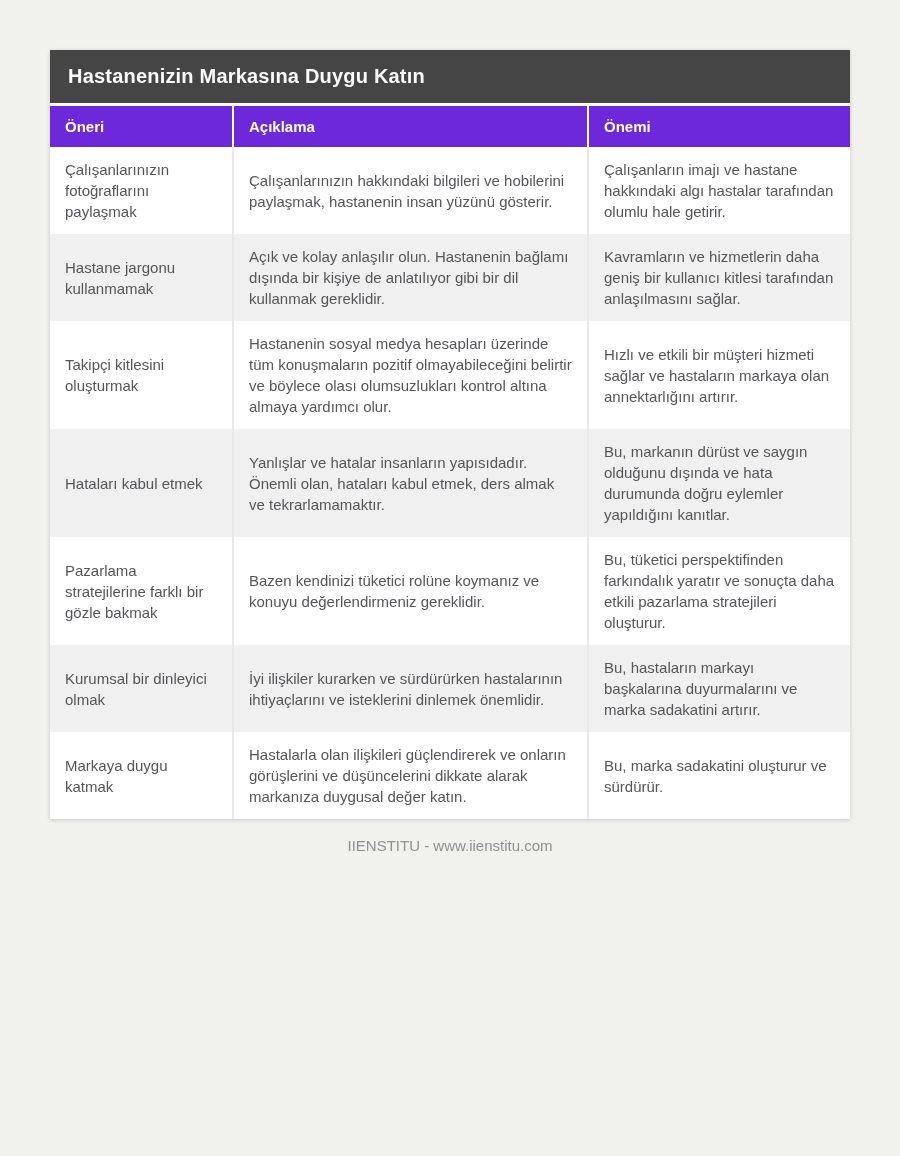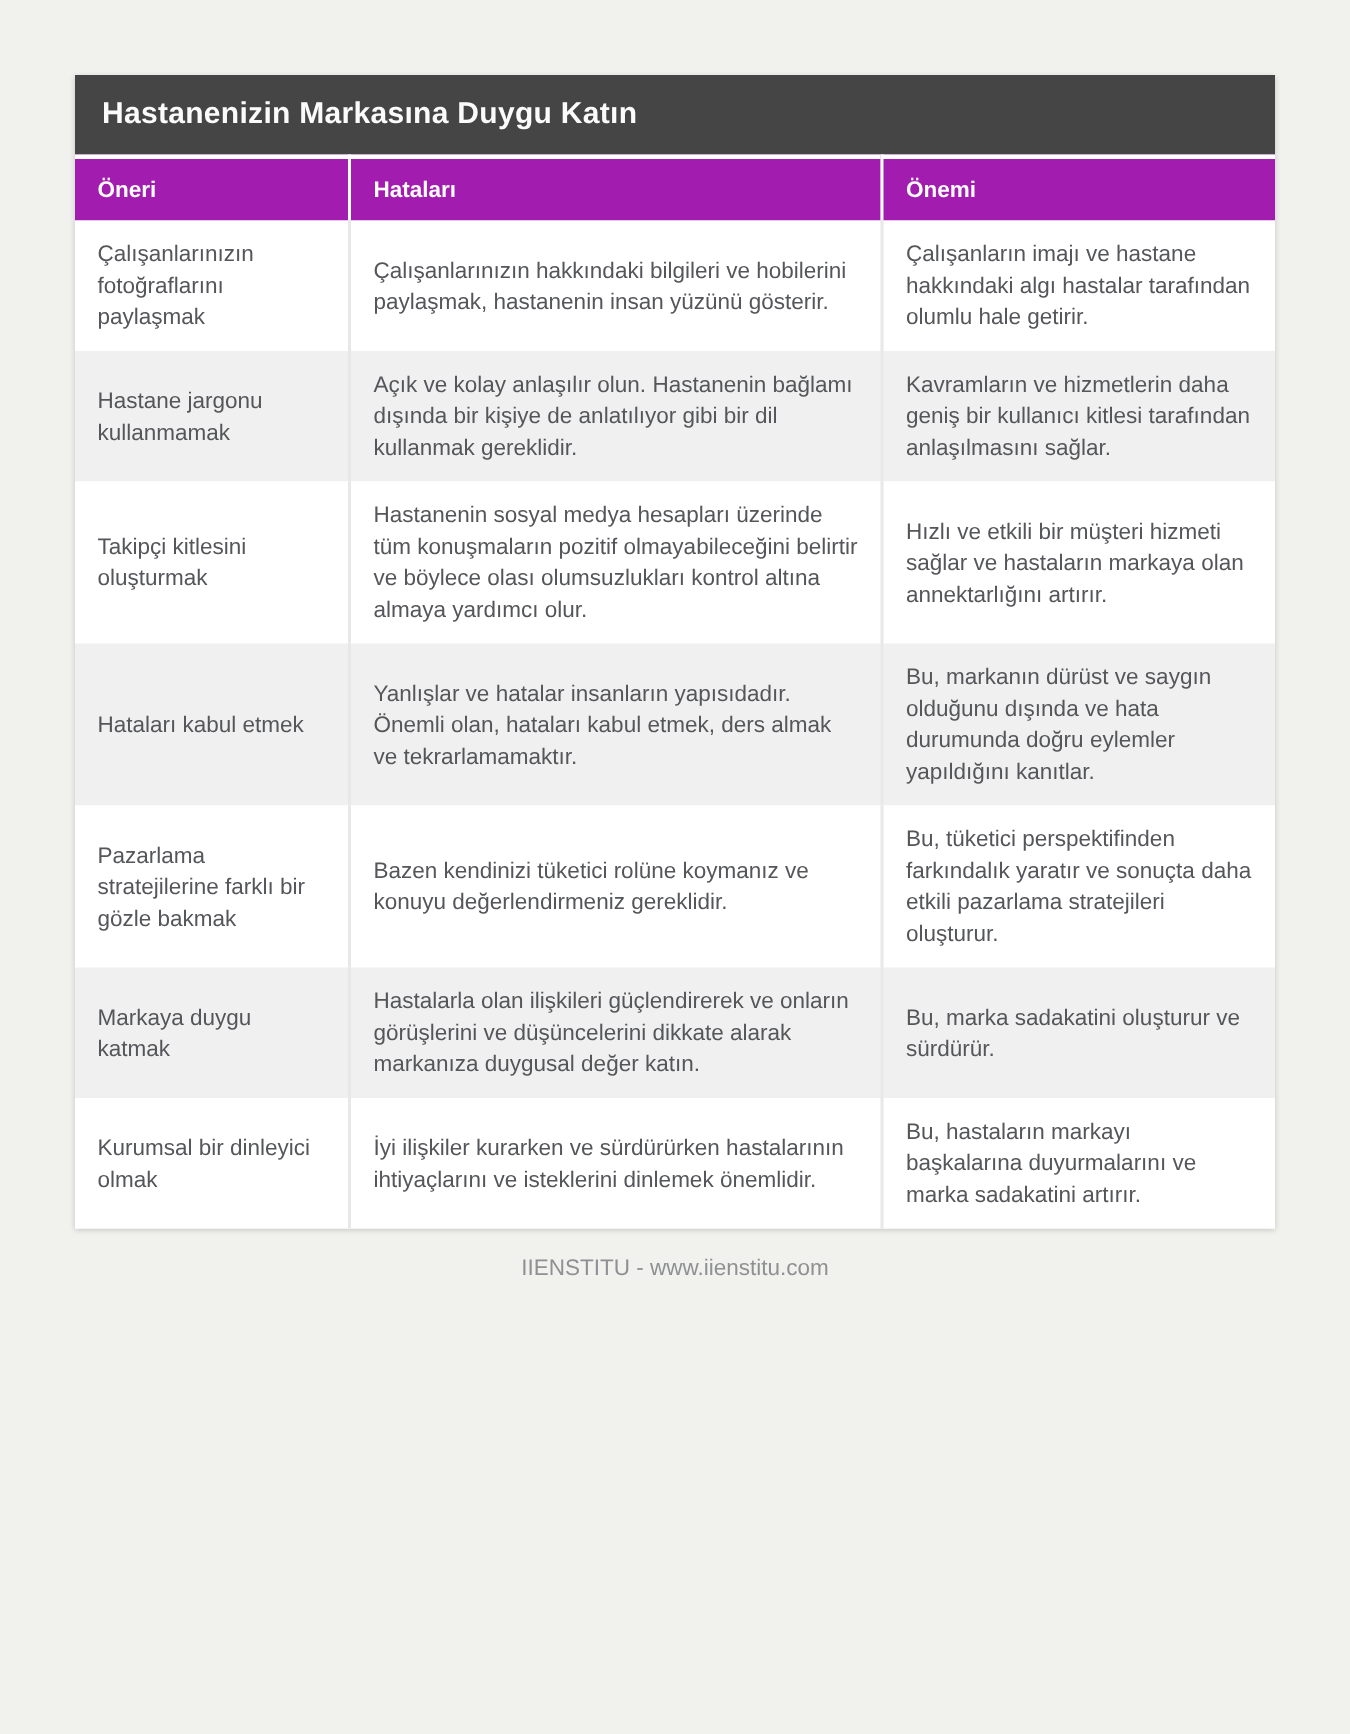--- a/index.html
+++ b/index.html
@@ -32,21 +32,21 @@
   table.suggestions {
     width: 100%;
     border-collapse: separate;
     border-spacing: 0;
     table-layout: fixed;
   }
   col.c1 { width: 182px; }
   col.c2 { width: 355px; }
   col.c3 { width: 263px; }
   thead th {
-    background: #a21caf;
+    background: #6d28d9;
     color: #fdfdfd;
     font-size: 15px;
     font-weight: bold;
     text-align: left;
     padding: 12px 15px;
     border-top: 3px solid #ffffff;
   }
   thead th + th { border-left: 2px solid #ffffff; }
   tbody td {
     font-size: 15px;
@@ -74,21 +74,21 @@
     <div class="card-title">Hastanenizin Markasına Duygu Katın</div>
     <table class="suggestions">
       <colgroup>
         <col class="c1">
           <col class="c2">
           <col class="c3">
       </colgroup>
       <thead>
         <tr>
           <th>Öneri</th>
-          <th>Hataları</th>
+          <th>Açıklama</th>
           <th>Önemi</th>
         </tr>
       </thead>
       <tbody>
         <tr>
           <td>Çalışanlarınızın fotoğraflarını paylaşmak</td>
           <td>Çalışanlarınızın hakkındaki bilgileri ve hobilerini paylaşmak, hastanenin insan yüzünü gösterir.</td>
           <td>Çalışanların imajı ve hastane hakkındaki algı hastalar tarafından olumlu hale getirir.</td>
         </tr>
         <tr>
@@ -105,26 +105,26 @@
           <td>Hataları kabul etmek</td>
           <td>Yanlışlar ve hatalar insanların yapısıdadır. Önemli olan, hataları kabul etmek, ders almak ve tekrarlamamaktır.</td>
           <td>Bu, markanın dürüst ve saygın olduğunu dışında ve hata durumunda doğru eylemler yapıldığını kanıtlar.</td>
         </tr>
         <tr>
           <td>Pazarlama stratejilerine farklı bir gözle bakmak</td>
           <td>Bazen kendinizi tüketici rolüne koymanız ve konuyu değerlendirmeniz gereklidir.</td>
           <td>Bu, tüketici perspektifinden farkındalık yaratır ve sonuçta daha etkili pazarlama stratejileri oluşturur.</td>
         </tr>
         <tr>
+          <td>Kurumsal bir dinleyici olmak</td>
+          <td>İyi ilişkiler kurarken ve sürdürürken hastalarının ihtiyaçlarını ve isteklerini dinlemek önemlidir.</td>
+          <td>Bu, hastaların markayı başkalarına duyurmalarını ve marka sadakatini artırır.</td>
+        </tr>
+        <tr>
           <td>Markaya duygu katmak</td>
           <td>Hastalarla olan ilişkileri güçlendirerek ve onların görüşlerini ve düşüncelerini dikkate alarak markanıza duygusal değer katın.</td>
           <td>Bu, marka sadakatini oluşturur ve sürdürür.</td>
-        </tr>
-        <tr>
-          <td>Kurumsal bir dinleyici olmak</td>
-          <td>İyi ilişkiler kurarken ve sürdürürken hastalarının ihtiyaçlarını ve isteklerini dinlemek önemlidir.</td>
-          <td>Bu, hastaların markayı başkalarına duyurmalarını ve marka sadakatini artırır.</td>
         </tr>
       </tbody>
     </table>
   </div>
   <div class="footer">IIENSTITU - www.iienstitu.com</div>
 </div>
 
 </body></html>

